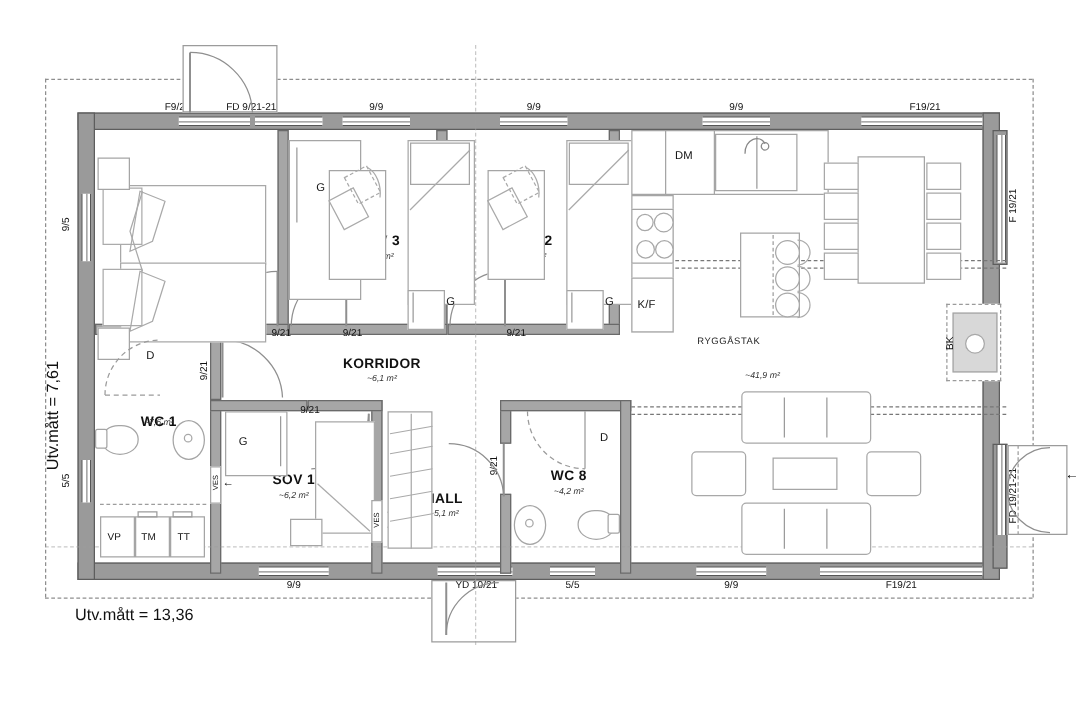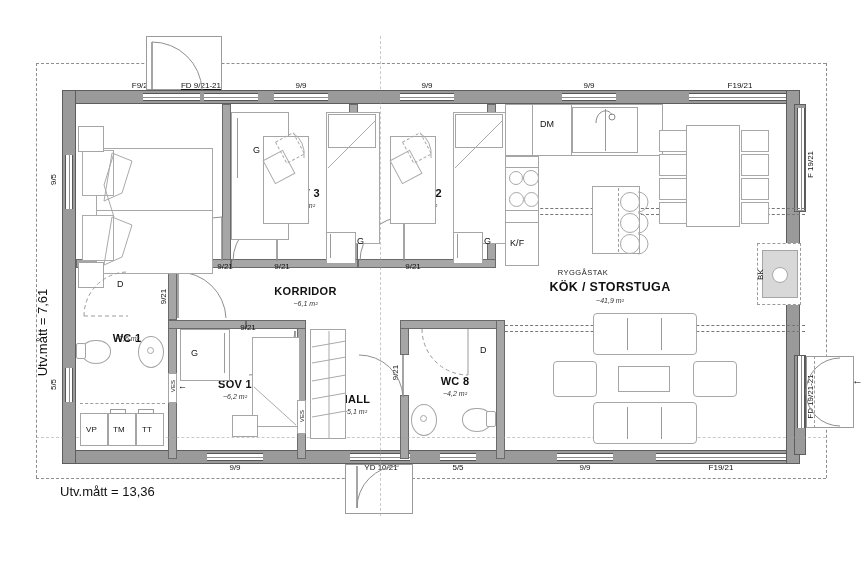--- a/index.html
+++ b/index.html
@@ -78,21 +78,21 @@
   <div class="wall" style="left:794px;top:104px;width:12px;height:108px;"></div>
   <div class="wall" style="left:794px;top:355px;width:12px;height:100px;"></div>
 
   <div class="room" style="left:76px;top:104px;width:710px;height:346px;background:#fff;z-index:-1;"></div>
 
   <div class="win" style="left:143px;top:93px;width:57px;height:8px;"></div>
   <div class="tag" style="left:112px;top:81px;width:60px;">F9/21</div>
 
   <div class="thin" style="left:146px;top:36px;width:76px;height:54px;background:#fff;"></div>
   <div class="win" style="left:204px;top:93px;width:54px;height:8px;"></div>
-  <div class="tag" style="left:156px;top:81px;width:90px;text-decoration:underline;">FD 9/21-21</div>
+  <div class="tag" style="left:156px;top:81px;width:90px;">FD 9/21-21</div>
   <svg class="abs" style="left:146px;top:36px;width:80px;height:56px;">
     <path d="M56 54 A50 50 0 0 0 6 6" fill="none" stroke="#8f8f8f" stroke-width="1"></path>
     <line x1="6" y1="6" x2="6" y2="54" stroke="#8f8f8f" stroke-width="1.6"></line>
   </svg>
 
   <div class="win" style="left:274px;top:93px;width:54px;height:8px;"></div>
   <div class="tag" style="left:273px;top:81px;width:56px;">9/9</div>
 
   <div class="win" style="left:400px;top:93px;width:54px;height:8px;"></div>
   <div class="tag" style="left:399px;top:81px;width:56px;">9/9</div>
@@ -221,21 +221,20 @@
   <div class="roomname" style="left:92px;top:320px;width:70px;margin-top:12px;">WC 1</div>
   <div class="roomarea" style="left:92px;top:335px;width:70px;">~7,6 m²</div>
 
   <div class="roomname" style="left:420px;top:375px;width:70px;">WC 8</div>
   <div class="roomarea" style="left:420px;top:390px;width:70px;">~4,2 m²</div>
 
   <div class="roomname" style="left:325px;top:393px;width:60px;">HALL</div>
   <div class="roomarea" style="left:325px;top:408px;width:60px;">~5,1 m²</div>
 
   <div class="roomsub" style="left:518px;top:268px;width:130px;">RYGGÅSTAK</div>
-  <div class="roomname big" style="left:535px;top:280px;width:150px;">KÖK / STORSTUGA</div>
   <div class="roomarea" style="left:545px;top:297px;width:130px;">~41,9 m²</div>
 
   <div class="ridge" style="left:505px;top:208px;width:300px;"></div>
   <div class="ridge" style="left:505px;top:214px;width:300px;"></div>
   <div class="ridge" style="left:505px;top:325px;width:300px;"></div>
   <div class="ridge" style="left:505px;top:331px;width:300px;"></div>
   <div class="ridge" style="left:496px;top:208px;width:18px;"></div>
   <div class="ridge" style="left:496px;top:214px;width:18px;"></div>
 
   <div class="cdash-h" style="left:36px;top:437px;width:790px;opacity:.55;"></div>

